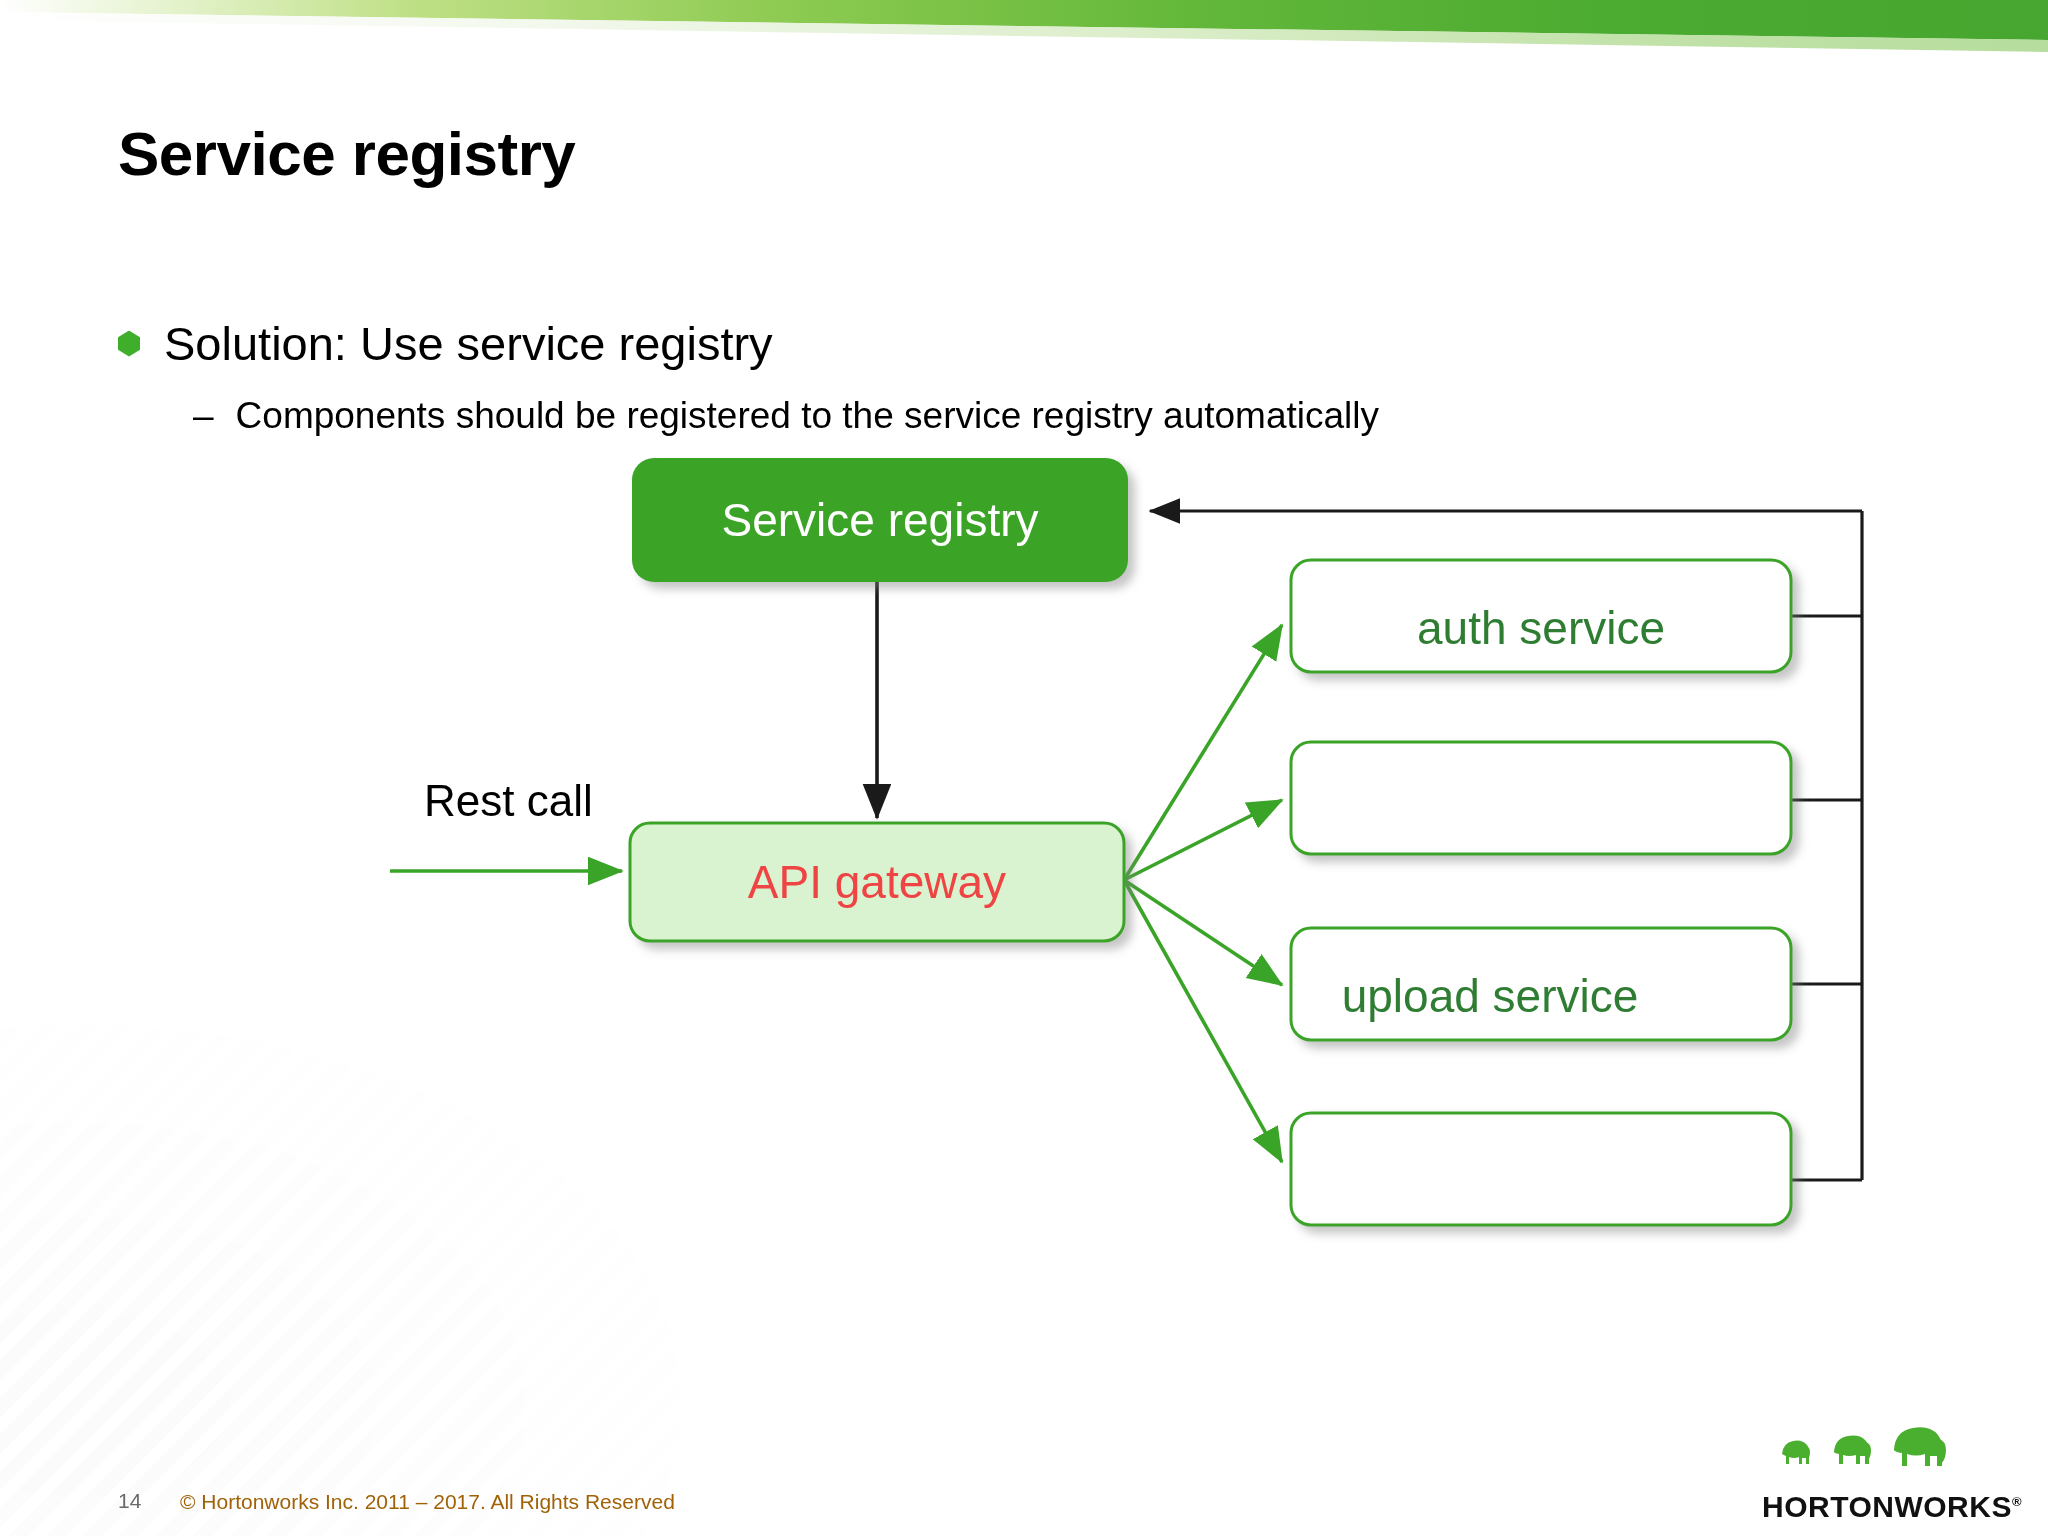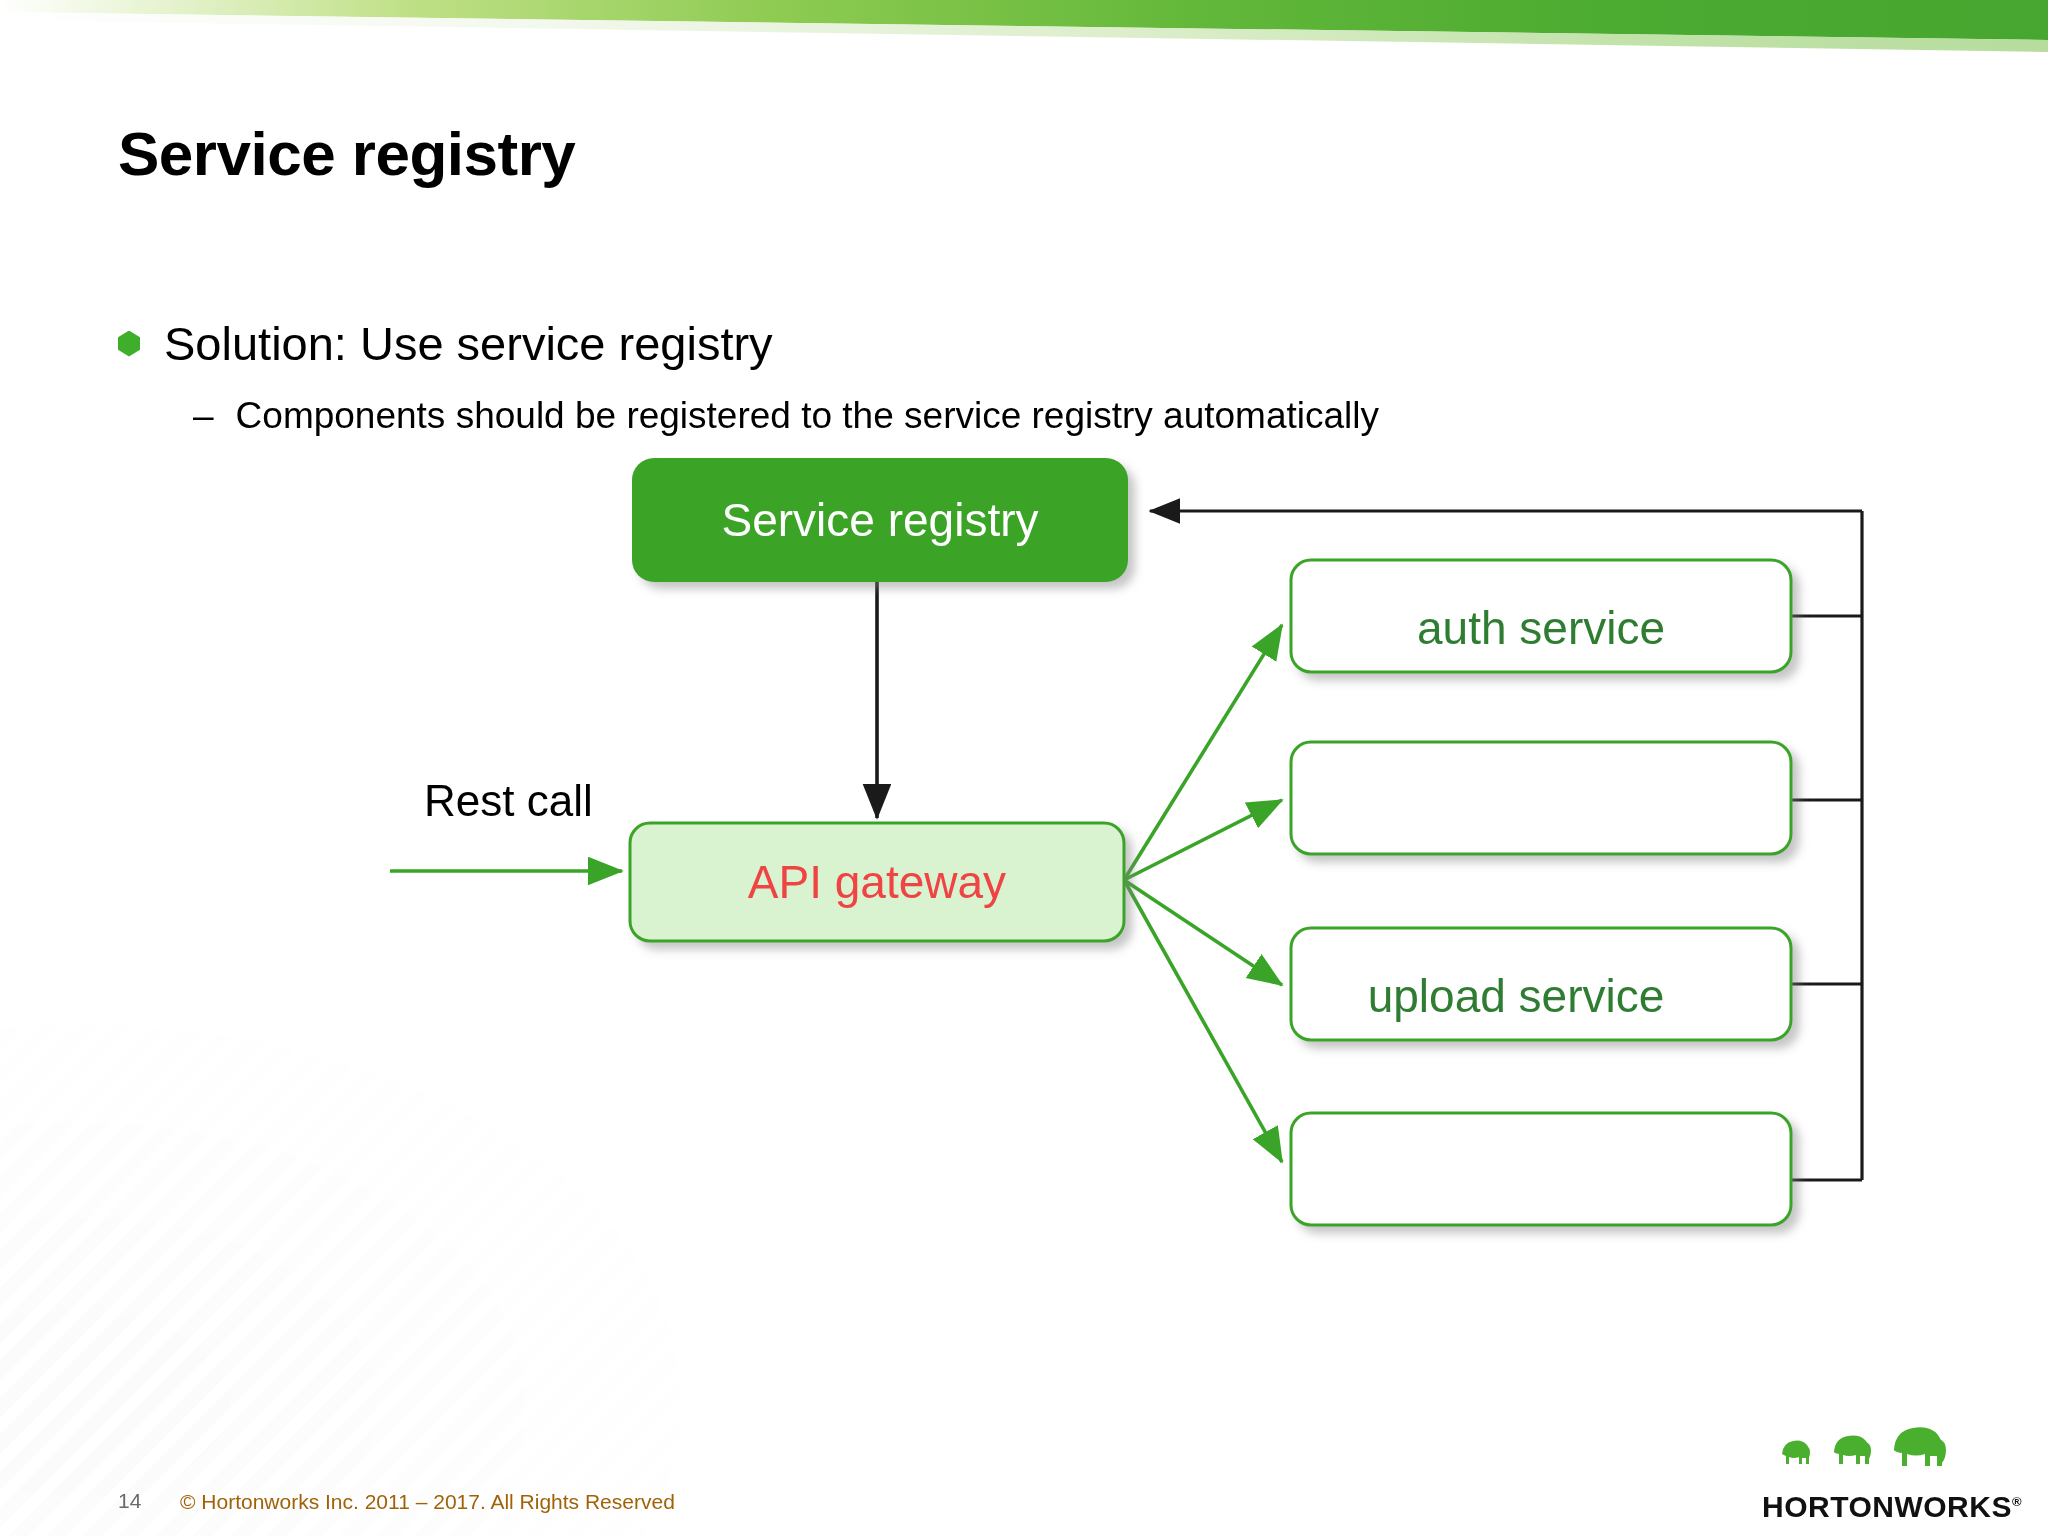--- a/index.html
+++ b/index.html
@@ -122,21 +122,21 @@
   .node-gateway {
     left: 630px; top: 823px; width: 494px; height: 118px;
     color: #ef4444; font-size: 46px;
   }
   .node-service {
     width: 500px; height: 136px;
     color: #2f7d32; font-size: 46px;
   }
   .svc-0 { left: 1291px; top: 560px; }
   .svc-1 { left: 1291px; top: 742px; }
-  .svc-2 { left: 1266px; top: 928px; border-radius: 13px; }
+  .svc-2 { left: 1240px; top: 928px; border-radius: 13px; }
   .svc-3 { left: 1291px; top: 1113px; }
 
   .restcall-label {
     position: absolute;
     left: 424px;
     top: 776px;
     font-size: 44px;
     color: #000000;
     white-space: nowrap;
   }

